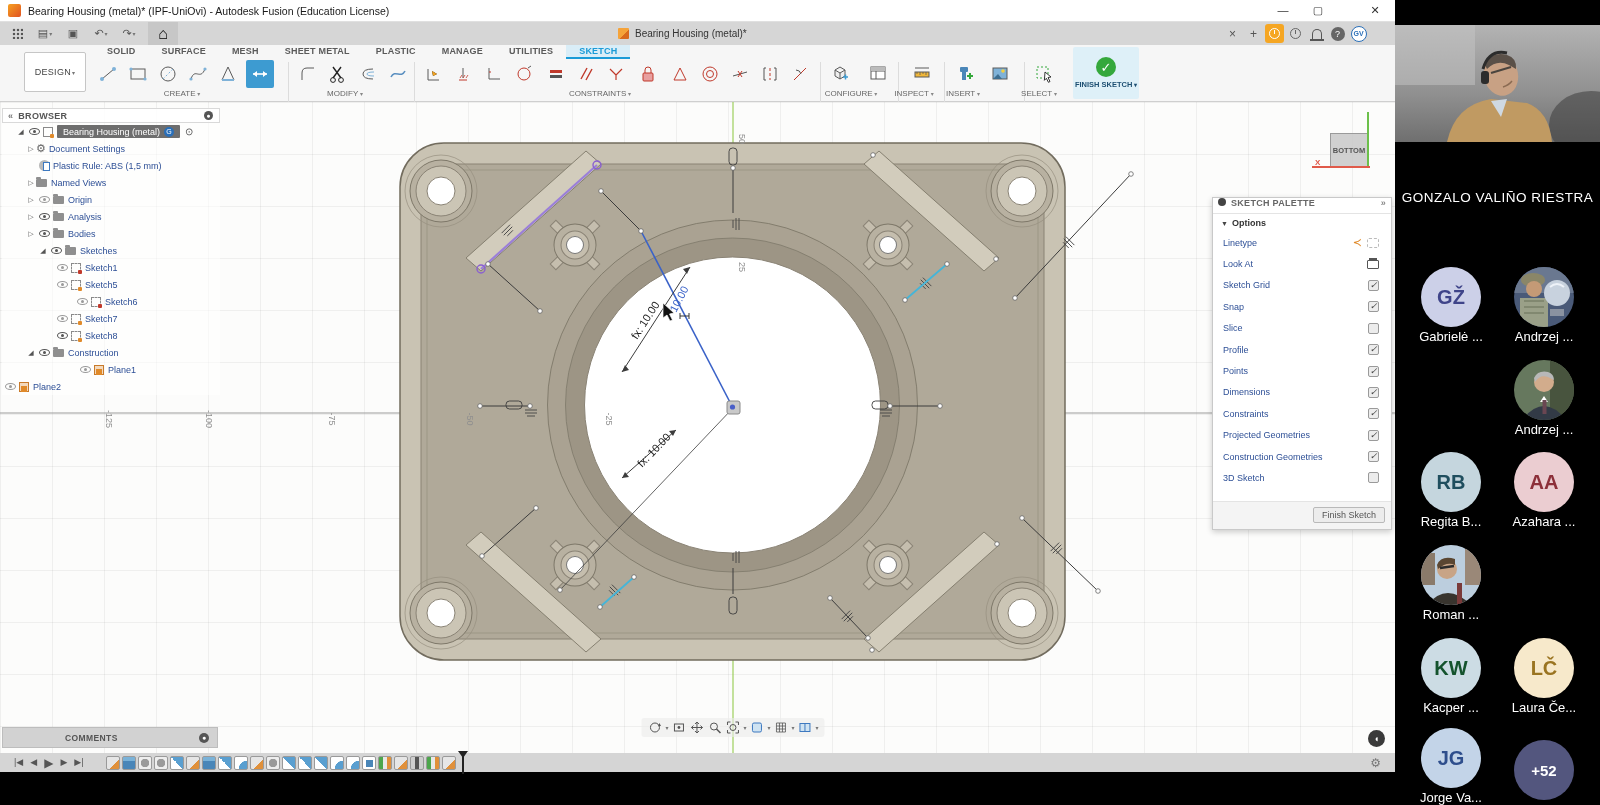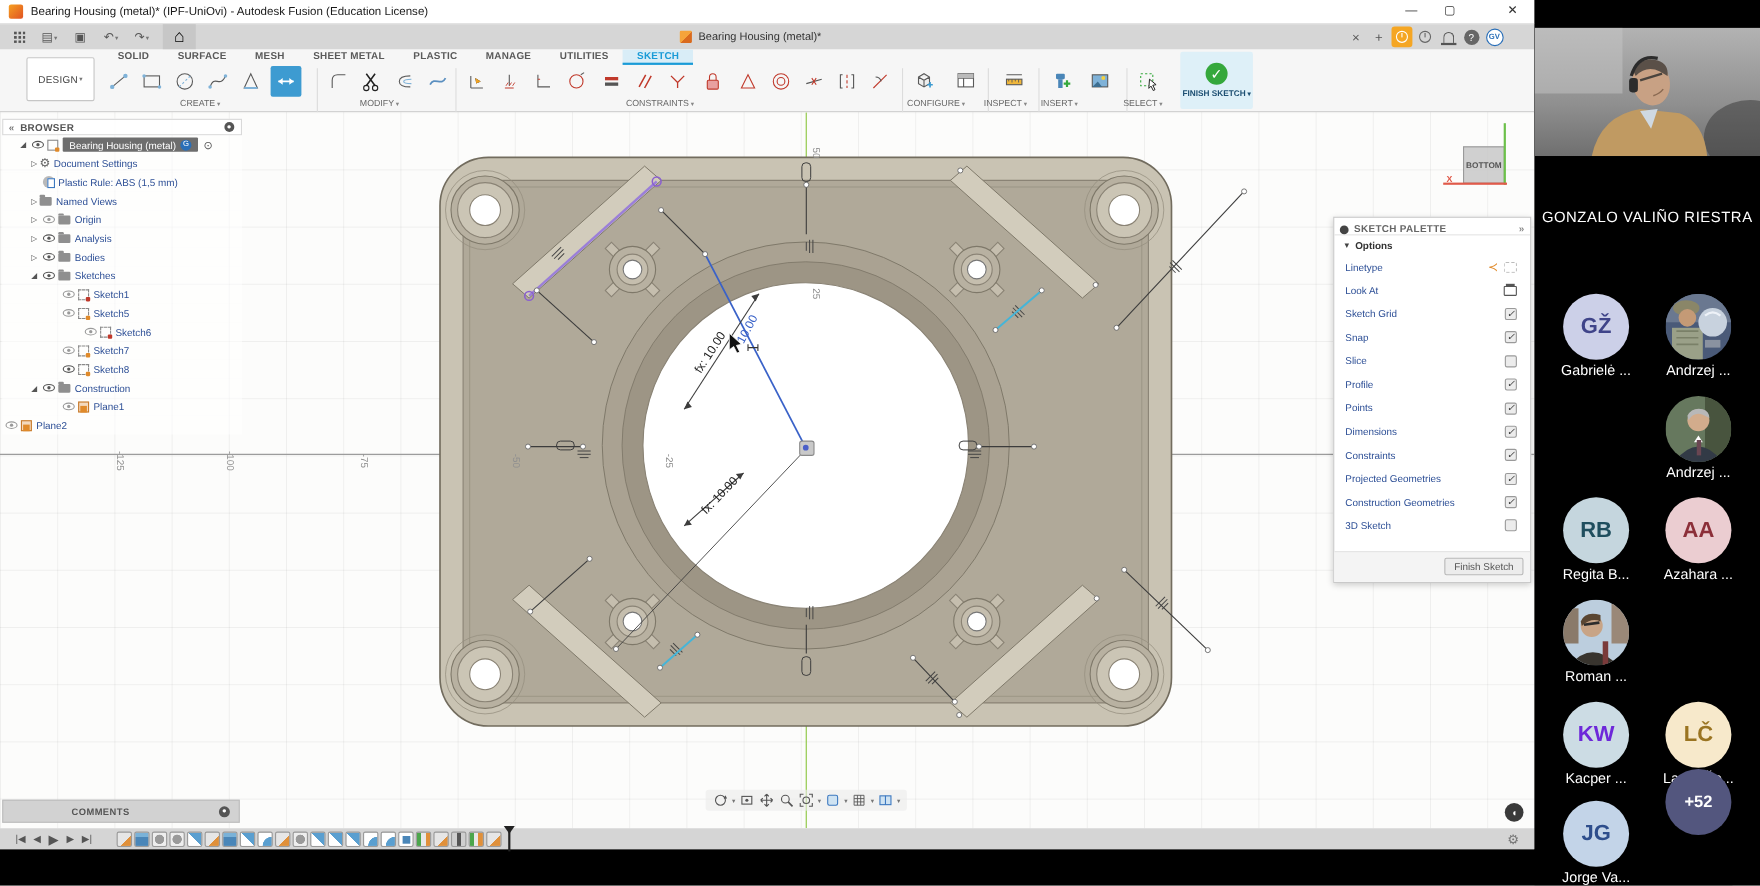--- a/index.html
+++ b/index.html
@@ -73,21 +73,21 @@
 .plane-ic{width:10px;height:10px;border:1.2px solid #c87a2a;background:#f3d9bd;position:relative;margin-right:4px;flex:none}
 .plane-ic:after{content:"";position:absolute;left:1px;top:3px;width:6px;height:6px;background:#e08a2a}
 .root-row{height:17px;display:flex;align-items:center;background:rgba(255,255,255,.55)}
 .root-chip{background:#6e6e6e;color:#fff;padding:1.5px 6px;border-radius:1px;font-size:9px;display:flex;align-items:center;gap:4px}
 .g-badge{width:10px;height:10px;border-radius:50%;background:#2a6fb8;color:#fff;font-size:7px;line-height:10px;text-align:center}
 .target-ic{margin-left:5px;color:#555;font-size:10px}
 .rule-ic{width:11px;height:11px;border-radius:50%;background:#b9b9b9;position:relative;margin-right:3px;flex:none}
 .rule-ic:after{content:"";position:absolute;left:3.5px;top:2px;width:5px;height:7px;background:#fff;border:1px solid #3d79c0}
 
 .palette{position:absolute;left:1212px;top:95px;width:180px;height:333px;background:#fff;border:1px solid #c9c9c9;box-shadow:0 2px 6px rgba(0,0,0,.2);font-size:9px}
-.pal-head{height:16px;display:flex;align-items:flex-end;border-bottom:1px solid #e4e4e4;color:#666;font-weight:bold;letter-spacing:.3px}
+.pal-head{height:16px;display:flex;align-items:flex-start;border-bottom:1px solid #e4e4e4;color:#666;font-weight:bold;letter-spacing:.3px}
 .pal-dot{width:8px;height:8px;border-radius:50%;background:#444;margin:0 5px}
 .pal-exp{margin-left:auto;margin-right:5px;color:#888;font-size:9px}
 .pal-sec{height:18px;display:flex;align-items:center;font-weight:bold;color:#333;padding-left:8px}
 .pal-sec .tri{font-size:7px;margin-right:4px;color:#444}
 .pal-row{height:21.4px;display:flex;align-items:center;padding:0 12px 0 10px;color:#2d4f96}
 .pal-ctl{margin-left:auto;display:flex;align-items:center;gap:6px}
 .p-check{width:11px;height:11px;border:1.2px solid #9a9a9a;border-radius:2px;background:#ececec;font-size:9px;color:#444;display:flex;align-items:center;justify-content:center;line-height:1}
 .lt-ic1{color:#e08a2a;font-size:11px;letter-spacing:-1px}
 .lt-ic2{width:12px;height:10px;border:1.2px dashed #bbb;border-radius:2px}
 .cam-ic{width:12px;height:9px;border:1.2px solid #555;border-radius:1px;position:relative}
@@ -650,21 +650,21 @@
             <span class="eye on"></span>
             <span class="folder"></span>
             <span>Analysis</span>
           </div>
         <div class="br-row" style="padding-left:24px">
             <span class="br-caret">▷</span>
             <span class="eye on"></span>
             <span class="folder"></span>
             <span>Bodies</span>
           </div>
-        <div class="br-row" style="padding-left:24px">
+        <div class="br-row" style="padding-left:36px">
             <span class="br-caret">◢</span>
             <span class="eye on"></span>
             <span class="folder"></span>
             <span>Sketches</span>
           </div>
         <div class="br-row" style="padding-left:52px">
             <span class="eye"></span>
             <span class="sk-ic locked"></span>
             <span>Sketch1</span>
           </div>
@@ -687,21 +687,21 @@
             <span class="eye on"></span>
             <span class="sk-ic"></span>
             <span>Sketch8</span>
           </div>
         <div class="br-row" style="padding-left:24px">
             <span class="br-caret">◢</span>
             <span class="eye on"></span>
             <span class="folder"></span>
             <span>Construction</span>
           </div>
-        <div class="br-row" style="padding-left:52px">
+        <div class="br-row" style="padding-left:75px">
             <span class="eye"></span>
             <span class="plane-ic"></span>
             <span>Plane1</span>
           </div>
         <div class="br-row" style="">
             <span class="eye"></span>
             <span class="plane-ic"></span>
             <span>Plane2</span>
           </div>
       </div>
@@ -994,37 +994,37 @@
         </span>
         <span class="pname">Roman ...</span>
       </div>
     <div class="pcell" style="left:104px;top:452px">
         <span class="avatar" style="background: rgb(235, 205, 209); color: rgb(140, 47, 57);">
           <span>AA</span>
         </span>
         <span class="pname">Azahara ...</span>
       </div>
     <div class="pcell" style="left:11px;top:638px">
-        <span class="avatar" style="background: rgb(204, 220, 228); color: #6d28d9;">
+        <span class="avatar" style="background: rgb(204, 220, 228); color: #14532d;">
           <span>KW</span>
         </span>
         <span class="pname">Kacper ...</span>
       </div>
     <div class="pcell" style="left:104px;top:638px">
         <span class="avatar" style="background: rgb(247, 233, 203); color: rgb(154, 116, 33);">
           <span>LČ</span>
         </span>
         <span class="pname">Laura Če...</span>
       </div>
     <div class="pcell" style="left:11px;top:728px">
         <span class="avatar" style="background: rgb(195, 212, 232); color: rgb(46, 78, 140);">
           <span>JG</span>
         </span>
         <span class="pname">Jorge Va...</span>
       </div>
-    <div class="pcell" style="left:104px;top:699px">
+    <div class="pcell" style="left:104px;top:740px">
         <span class="avatar" style="font-size: 15px; background: rgb(83, 86, 126); color: rgb(255, 255, 255);">
           <span>+52</span>
         </span>
         <span class="pname"></span>
       </div>
   </div>
 </div>
 
 </body></html>

